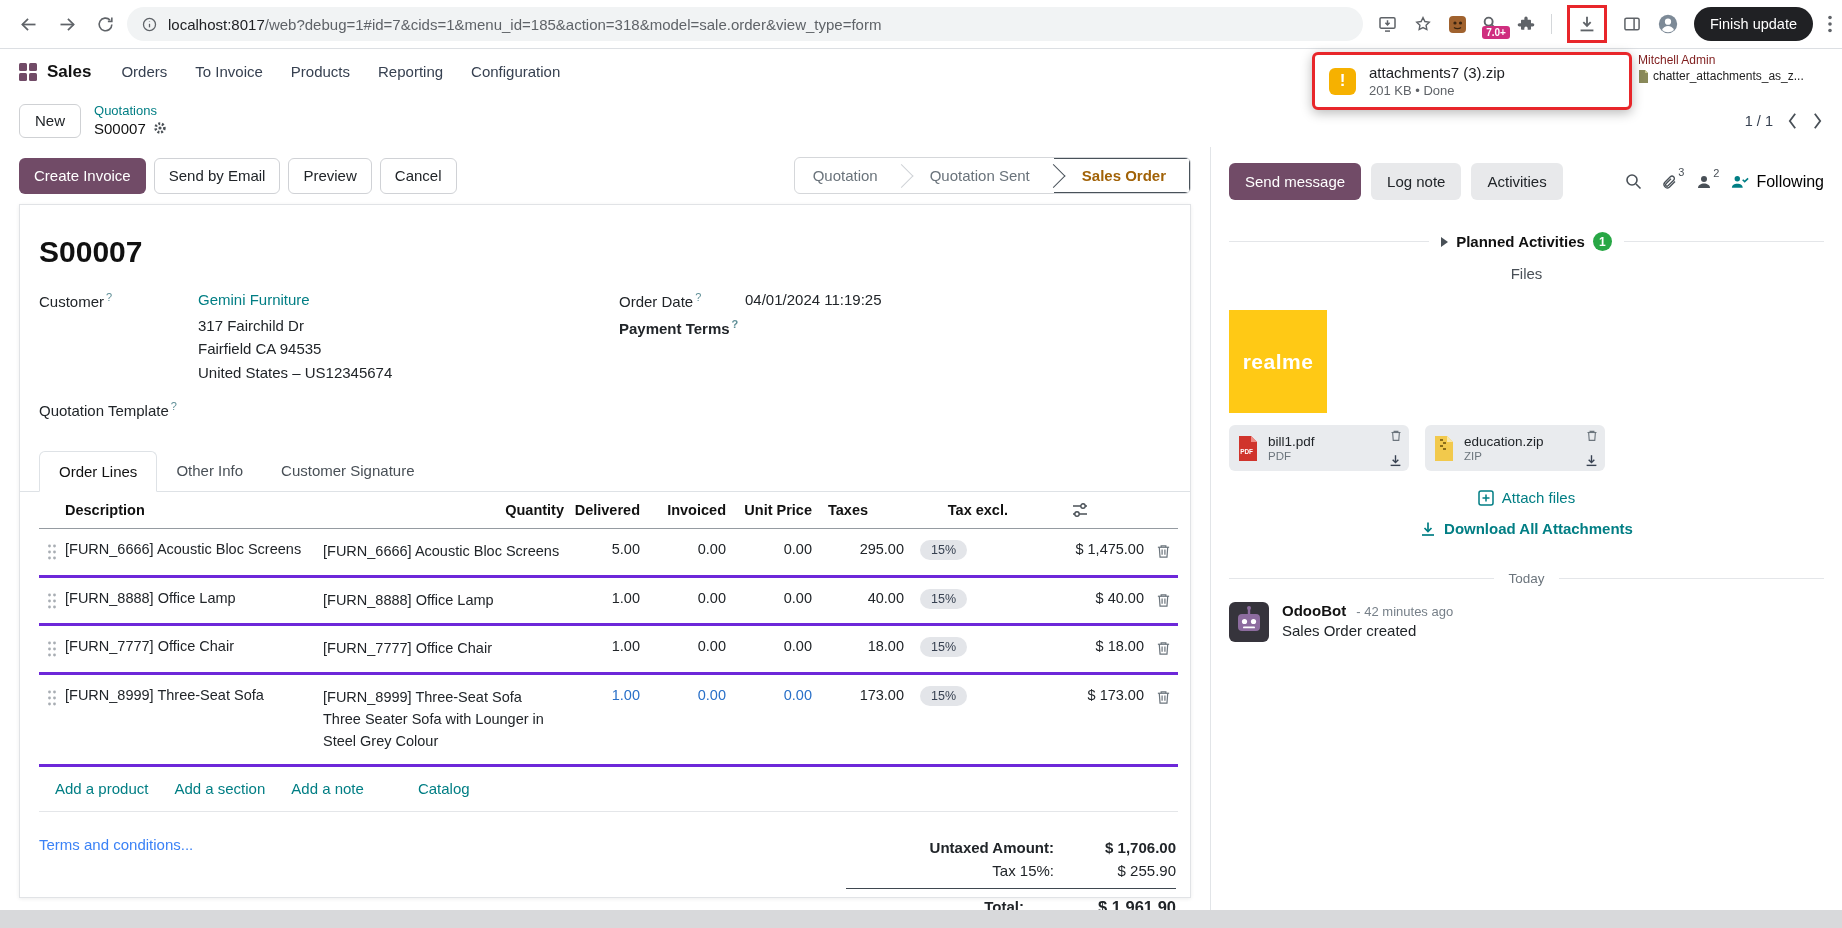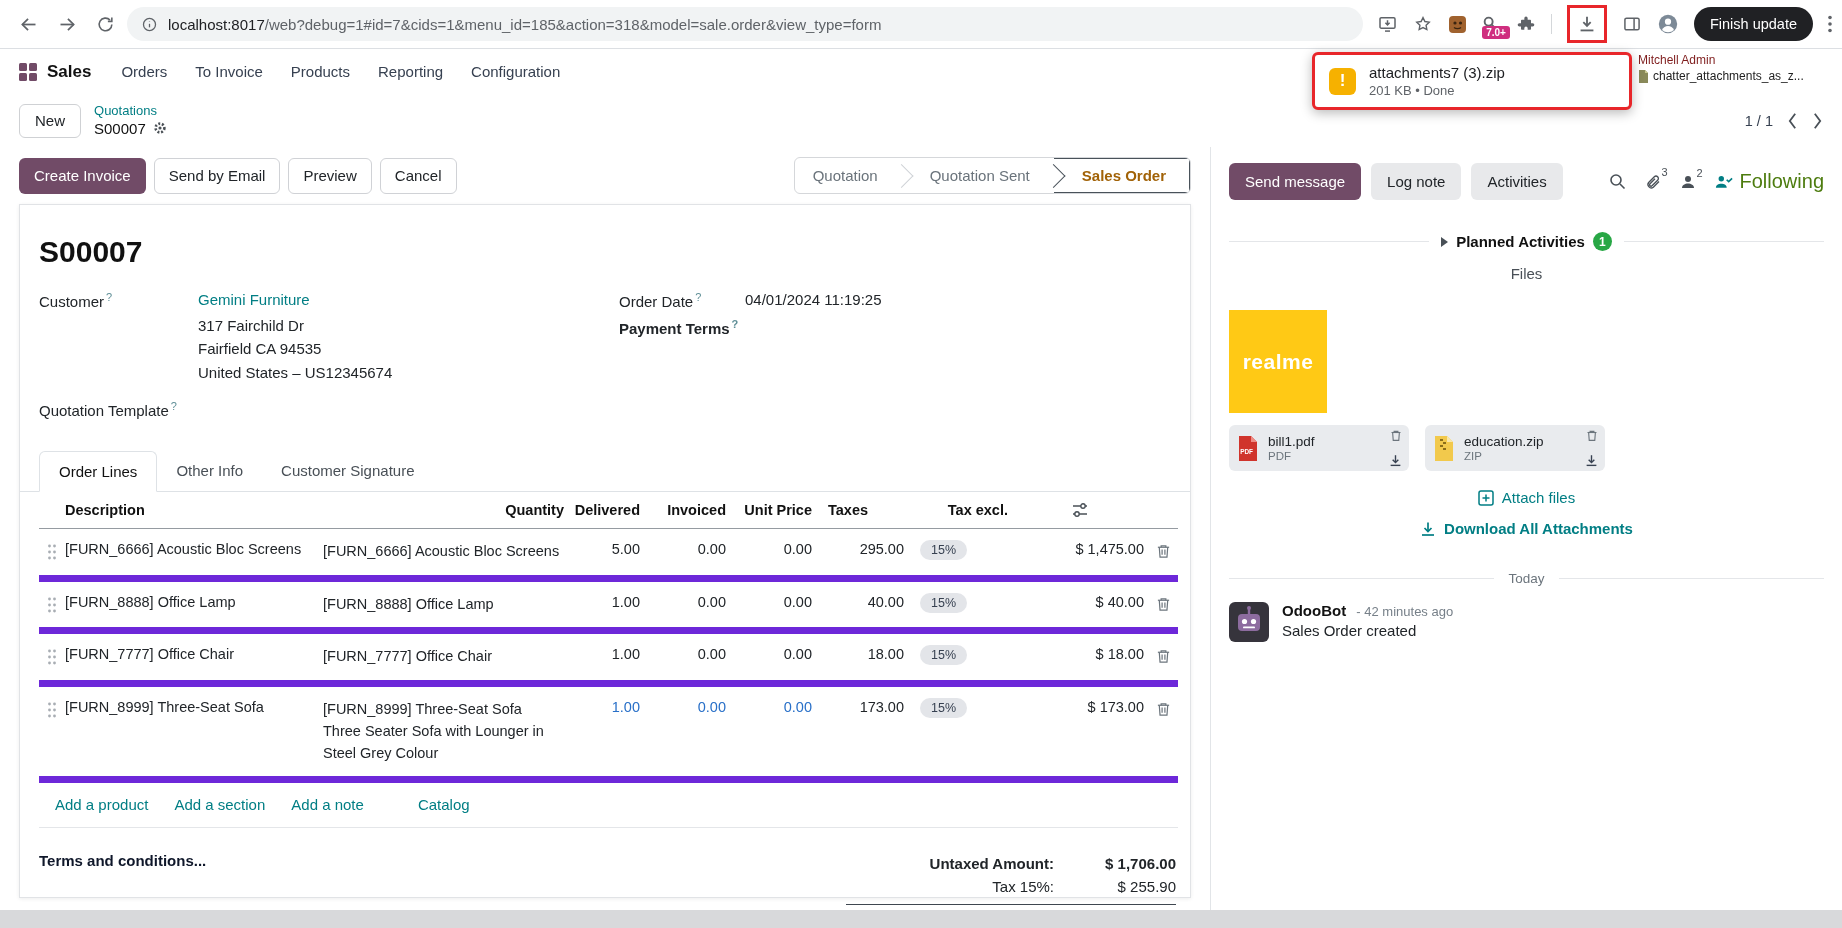--- a/index.html
+++ b/index.html
@@ -96,59 +96,59 @@
   .tabs { margin-top:28px; border-bottom:1px solid #dee2e6; padding-left:19px; display:flex; }
   .tab { padding:11px 19px; font-size:15px; color:#495057; cursor:pointer; }
   .tab.active { border:1px solid #dee2e6; border-bottom:1px solid #fff; margin-bottom:-1px;
                 border-radius:6px 6px 0 0; color:#111; background:#fff; }
 
   .ol-table { margin:0 12px 0 19px; }
   .olhead, .olrow { display:grid; grid-template-columns:26px 258px 1fr 76px 86px 86px 92px 104px 136px 30px;
                     align-items:start; }
   .olhead { border-bottom:1px solid #959ba1; font-weight:700; font-size:14.5px; color:#111; }
   .olhead > div { padding:10px 0; }
-  .olrow { border-bottom:7px solid #6d28d9; font-size:14.5px; }
+  .olrow { border-bottom:3px solid #6d28d9; font-size:14.5px; }
   .olrow > div { padding:12px 0; }
   .num { text-align:right; padding-right:4px !important; }
   .olhead .num { padding-right:4px; }
   .taxhead { padding-left:12px !important; }
   .cell-desc { white-space:pre-line; line-height:1.5; padding-top:12px; }
   .pill { display:inline-block; background:#e3e5e9; border-radius:11px; padding:3px 11px; font-size:12.5px;
           color:#374151; margin-left:12px; margin-top:-2px; }
   .handle { display:flex; justify-content:center; padding-top:15px !important; cursor:grab; }
   .trash-cell { display:flex; justify-content:center; padding-top:14px !important; cursor:pointer; }
   .hdr-gear { display:flex; justify-content:center; padding-top:11px !important; cursor:pointer; }
   .blue { color:#2970C8; }
   .links-row { display:flex; gap:26px; padding:13px 0 14px 16px; border-bottom:1px solid #e4e6e9;
                font-size:15px; }
   .links-row .catalog { margin-left:28px; }
 
   .sheet-bottom { display:flex; justify-content:space-between; padding:24px 14px 0 19px; }
-  .terms { color:#0f172a; cursor:text;font-weight:bold; }
+  .terms { color:#3b82f6; cursor:text; }
   .totals { width:330px; }
   .trow { display:grid; grid-template-columns:1fr 122px; padding:3px 0; }
   .trow .tlabel { text-align:right; }
   .trow .tval { text-align:right; }
   .tbold { font-weight:700; }
   .total-sep { border-top:1px solid #3f4750; margin-top:6px; }
   .total-row { padding-top:9px;gap:30px; }
   .total-row .tval { font-size:16.5px; font-weight:700; }
 
   
   .chatter { position:absolute; top:147px; left:1210px; right:0; bottom:18px; background:#fff;
              border-left:1px solid #e2e5e8; padding:10px 18px 0 18px; }
   .chat-toolbar { display:flex; align-items:center; gap:10px; padding:6px 0 16px; }
   .cbtn { height:37px; border-radius:6px; padding:0 16px; font-size:15px; display:inline-flex;
           align-items:center; cursor:pointer; border:none; }
   .cbtn-primary { background:#714B67; color:#fff; }
   .cbtn-flat { background:#e8e9eb; color:#212529; }
   .chat-icons { margin-left:auto; display:flex; align-items:center; gap:19px; }
   .cicon { position:relative; cursor:pointer; }
   .cicon .cnt { position:absolute; top:-7px; right:-7px; font-size:11px; color:#495057; }
-  .following { display:flex; align-items:center; gap:7px; color:#4d7c0f; font-size:20px; cursor:pointer; }
+  .following { display:flex; align-items:center; gap:7px; color:#000000; font-size:16px; cursor:pointer; }
 
   .planned-row { display:flex; align-items:center; gap:12px; margin:16px 0 10px; }
   .hline { flex:1; height:1px; background:#e4e6e9; }
   .planned-center { display:flex; align-items:center; gap:8px; cursor:pointer; }
   .caret { width:0; height:0; border-left:7px solid #495057; border-top:5px solid transparent;
            border-bottom:5px solid transparent; }
   .planned-label { font-size:15px; font-weight:700; color:#111; }
   .badge-green { width:19px; height:19px; border-radius:50%; background:#28a745; color:#fff; font-size:12px;
                  font-weight:700; display:flex; align-items:center; justify-content:center; }
   .files-label { text-align:center; color:#495057; margin:14px 0 12px; }

